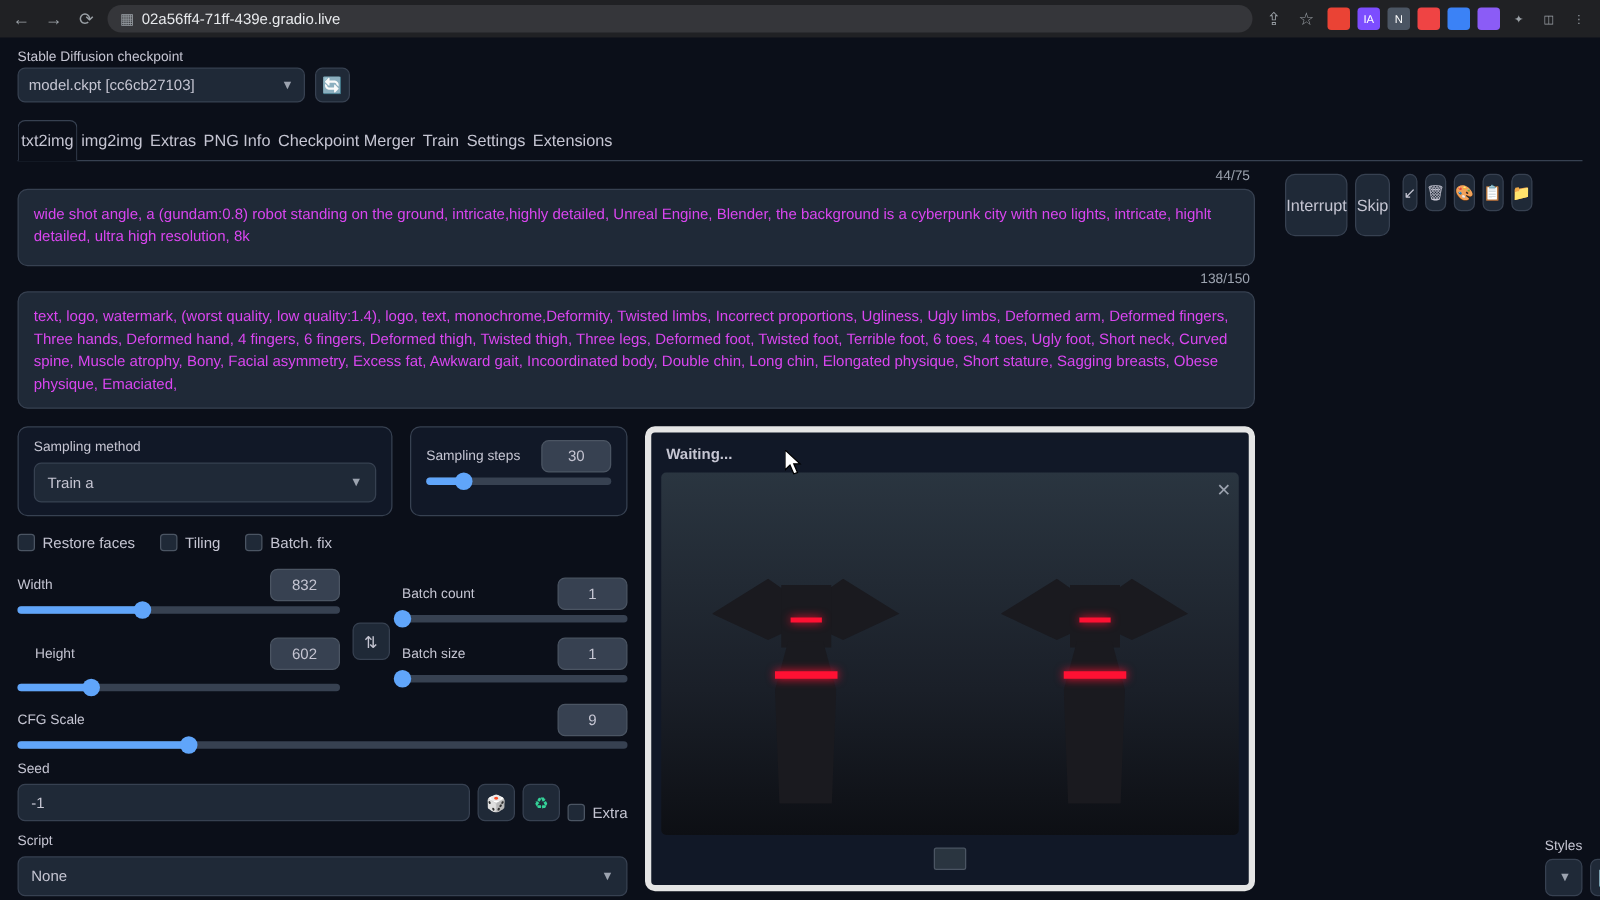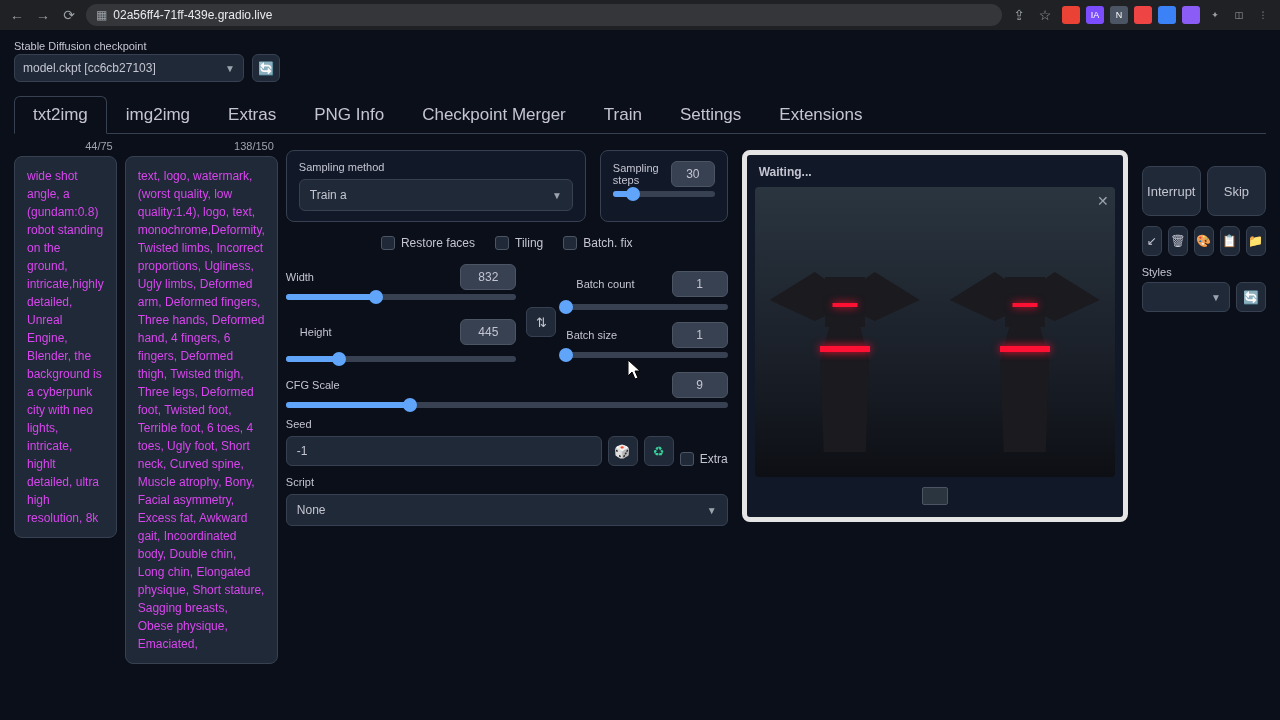--- a/index.html
+++ b/index.html
@@ -15,27 +15,27 @@
 
 .app { padding: 10px 14px; }
 .checkpoint-row { display: flex; align-items: flex-end; gap: 8px; margin-bottom: 14px; }
 .checkpoint-group { display: flex; flex-direction: column; gap: 2px; }
 .checkpoint-label { font-size: 11px; color: #c5c5d2; }
 .checkpoint-select { width: 230px; height: 28px; background: #1f2937; border: 1px solid #374151; border-radius: 6px; padding: 0 8px; display: flex; align-items: center; justify-content: space-between; font-size: 12px; color: #c5c5d2; }
 .refresh-btn { width: 28px; height: 28px; background: #1f2937; border: 1px solid #374151; border-radius: 6px; display: flex; align-items: center; justify-content: center; color: #60a5fa; font-size: 13px; }
 
 
 .tabs { display: flex; border-bottom: 1px solid #374151; margin-bottom: 10px; }
-.tab { padding: 8px 18px; color: #c5c5d2; font-size: 17px; cursor: pointer; border: 1px solid transparent; border-bottom: none; }
+.tab { padding: 8px 2px; color: #c5c5d2; font-size: 13px; cursor: pointer; border: 1px solid transparent; border-bottom: none; }
 .tab.active { border: 1px solid #374151; border-bottom: 1px solid #0b0f19; background: #0b0f19; border-radius: 6px 6px 0 0; margin-bottom: -1px; }
 
 
 .content { display: flex; gap: 14px; }
-.left-col { flex: 1; display: flex; flex-direction: row; gap: 8px; }
-.right-col { width: 248px; display: flex; flex-direction: column; gap: 10px; }
+.left-col { flex: 1; display: flex; flex-direction: column; gap: 8px; }
+.right-col { width: 248px; display: flex; flex-direction: row; gap: 10px; }
 
 
 .prompt-box { position: relative; border: 1px solid #374151; border-radius: 8px; background: #1f2937; padding: 10px 12px; }
 .prompt-text { font-size: 12px; color: #d946ef; line-height: 1.5; word-wrap: break-word; }
 .token-count { position: absolute; top: -16px; right: 4px; font-size: 11px; color: #9ca3af; }
 
 
 .action-row { display: flex; gap: 6px; }
 .action-btn { flex: 1; height: 50px; border: 1px solid #374151; border-radius: 8px; background: #1f2937; color: #c5c5d2; display: flex; align-items: center; justify-content: center; font-size: 13px; }
 .icon-btn-row { display: flex; gap: 6px; }
@@ -58,21 +58,21 @@
 .sampling-method { flex: 0 0 300px; }
 .sampling-steps { flex: 1; }
 
 .select-box { height: 32px; background: #1f2937; border: 1px solid #374151; border-radius: 6px; display: flex; align-items: center; justify-content: space-between; padding: 0 10px; font-size: 12px; }
 .slider-label-row { display: flex; justify-content: space-between; align-items: center; margin-bottom: 4px; }
 .num-input { width: 56px; height: 26px; background: #374151; border: 1px solid #4b5563; border-radius: 6px; text-align: center; font-size: 12px; color: #c5c5d2; display: flex; align-items: center; justify-content: center; }
 .slider-track { position: relative; height: 6px; background: #374151; border-radius: 3px; flex: 1; }
 .slider-fill { position: absolute; height: 100%; background: #60a5fa; border-radius: 3px; }
 .slider-thumb { position: absolute; width: 14px; height: 14px; background: #60a5fa; border-radius: 50%; top: -4px; transform: translateX(-50%); }
 
-.checks-row { display: flex; gap: 20px; padding: 4px 0; justify-content: center; }
+.checks-row { display: flex; gap: 20px; padding: 4px 0; }
 .check-item { display: flex; align-items: center; gap: 6px; font-size: 12px; }
 .checkbox { width: 14px; height: 14px; border: 1px solid #4b5563; border-radius: 3px; background: #1f2937; }
 
 .dims-row { display: flex; gap: 10px; align-items: center; }
 .dims-col { flex: 1; }
 .swap-btn { width: 30px; height: 30px; background: #1f2937; border: 1px solid #374151; border-radius: 6px; display: flex; align-items: center; justify-content: center; margin-top: 18px; }
 
 .seed-row { display: flex; gap: 6px; align-items: flex-end; }
 .seed-input { flex: 1; height: 30px; background: #1f2937; border: 1px solid #374151; border-radius: 6px; padding: 0 10px; display: flex; align-items: center; font-size: 12px; }
 .seed-btn { width: 30px; height: 30px; background: #1f2937; border: 1px solid #374151; border-radius: 6px; display: flex; align-items: center; justify-content: center; font-size: 13px; }
@@ -203,31 +203,31 @@
               <div class="slider-label-row">
                 <span class="param-label" style="margin:0">Width</span>
                 <div class="num-input">832</div>
               </div>
               <div class="slider-track">
                 <div class="slider-fill" style="width:39%"></div>
                   <div class="slider-thumb" style="left:39%"></div>
               </div>
               <div class="slider-label-row" style="margin-top:12px">
                 <span class="param-label" style="margin:14px">Height</span>
-                <div class="num-input">445</div>
+                <div class="num-input">602</div>
               </div>
               <div class="slider-track">
                 <div class="slider-fill" style="width:23%"></div>
                   <div class="slider-thumb" style="left:23%"></div>
               </div>
             </div>
             <div class="swap-btn">⇅</div>
             <div class="dims-col" style="flex:0.7">
               <div class="slider-label-row">
-                <span class="param-label" style="margin:10px">Batch count</span>
+                <span class="param-label" style="margin:0">Batch count</span>
                 <div class="num-input">1</div>
               </div>
               <div class="slider-track">
                 <div class="slider-thumb" style="left:0%"></div>
               </div>
               <div class="slider-label-row" style="margin-top:12px">
                 <span class="param-label" style="margin:0">Batch size</span>
                 <div class="num-input">1</div>
               </div>
               <div class="slider-track">

